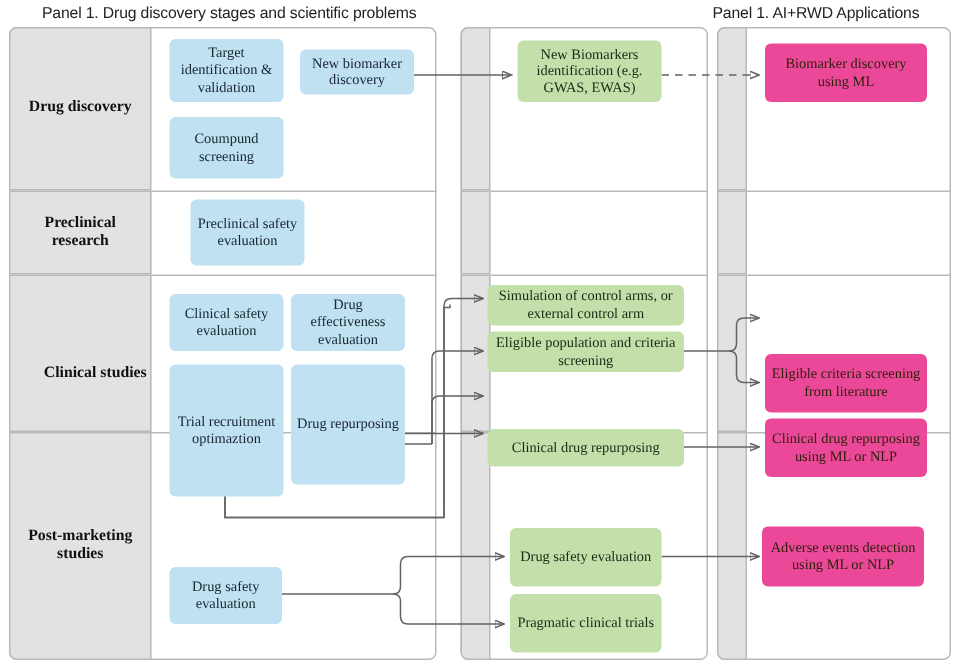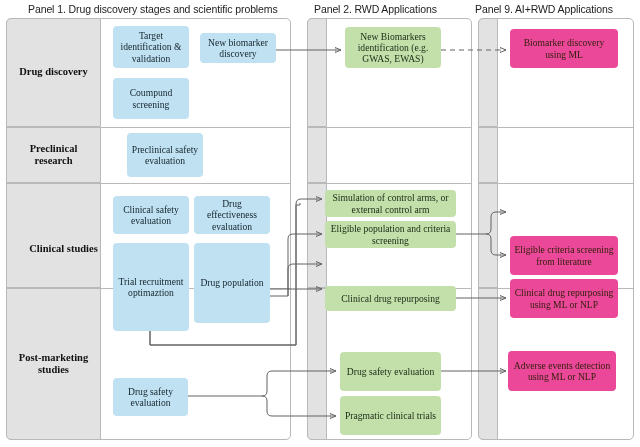--- a/index.html
+++ b/index.html
@@ -41,22 +41,21 @@
     pointer-events:none;}
   svg.wires path,svg.wires line{fill:none;stroke:#636363;stroke-width:1;}
   svg.wires .dash{stroke-dasharray:5 4;}
 </style>
 </head>
 <body>
 
 <div class="stage">
 
   <div class="panel-title" id="pt1">Panel 1. Drug discovery stages and scientific problems</div>
-  <div class="panel-title" id="pt2">Panel 2. RWD Applications</div>
-  <div class="panel-title" id="pt3">Panel 9. AI+RWD Applications</div>
+  <div class="panel-title" id="pt3">Panel 1. AI+RWD Applications</div>
 
   <div class="panel-frame" id="frame1"></div>
   <div class="panel-frame" id="frame2"></div>
   <div class="panel-frame" id="frame3"></div>
 
   <div class="rowline" style="top:127px"></div>
   <div class="rowline" style="top:183px"></div>
   <div class="rowline" style="top:288px"></div>
   <div class="rowline2" style="top:127px"></div>
   <div class="rowline2" style="top:183px"></div>
@@ -120,21 +119,21 @@
 
   <div class="node blue" style="left:113px;top:26px;width:76px;height:42px">Target identification &amp; validation</div>
   <div class="node blue" style="left:200px;top:33px;width:76px;height:30px">New biomarker discovery</div>
   <div class="node blue" style="left:113px;top:78px;width:76px;height:41px">Coumpund screening</div>
 
   <div class="node blue" style="left:127px;top:133px;width:76px;height:44px">Preclinical safety evaluation</div>
 
   <div class="node blue" style="left:113px;top:196px;width:76px;height:38px">Clinical safety evaluation</div>
   <div class="node blue" style="left:194px;top:196px;width:76px;height:38px">Drug effectiveness evaluation</div>
   <div class="node blue" style="left:113px;top:243px;width:76px;height:88px">Trial recruitment optimaztion</div>
-  <div class="node blue" style="left:194px;top:243px;width:76px;height:80px">Drug population</div>
+  <div class="node blue" style="left:194px;top:243px;width:76px;height:80px">Drug repurposing</div>
 
   <div class="node blue" style="left:113px;top:378px;width:75px;height:38px">Drug safety evaluation</div>
 
   <div class="node green" style="left:345px;top:27px;width:96px;height:41px">New Biomarkers identification (e.g. GWAS, EWAS)</div>
 
   <div class="node green" style="left:325px;top:221px;width:131px;height:27px">Eligible population and criteria screening</div>
   <div class="node green" style="left:325px;top:190px;width:131px;height:27px">Simulation of control arms, or external control arm</div>
   <div class="node green" style="left:325px;top:286px;width:131px;height:25px">Clinical drug repurposing</div>
 
   <div class="node green" style="left:340px;top:352px;width:101px;height:39px">Drug safety evaluation</div>

